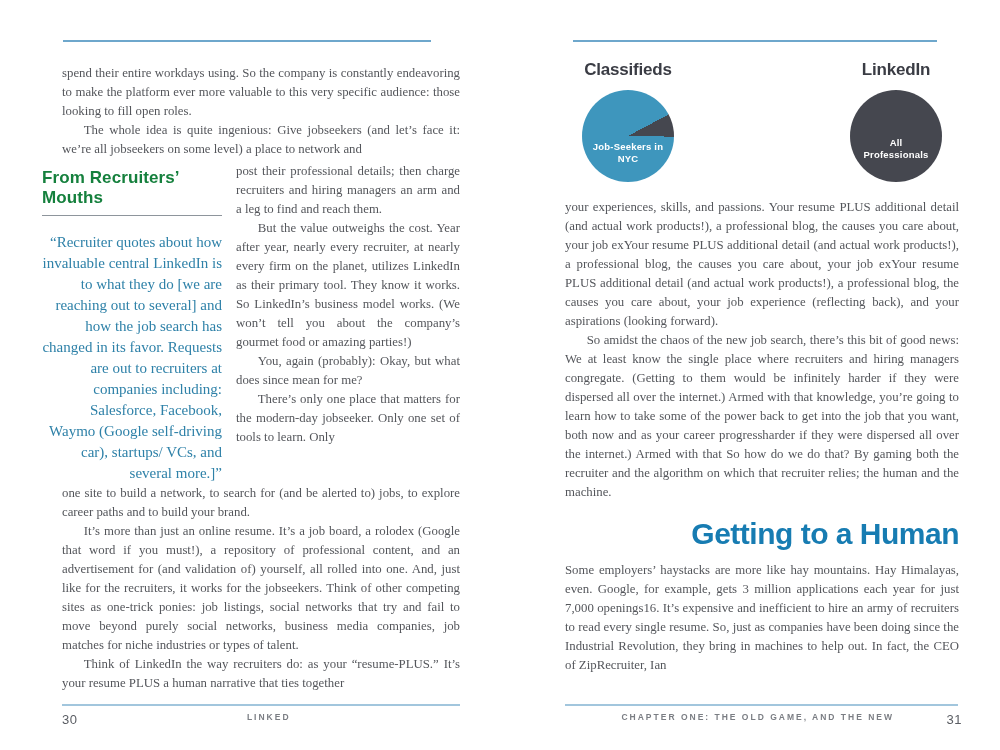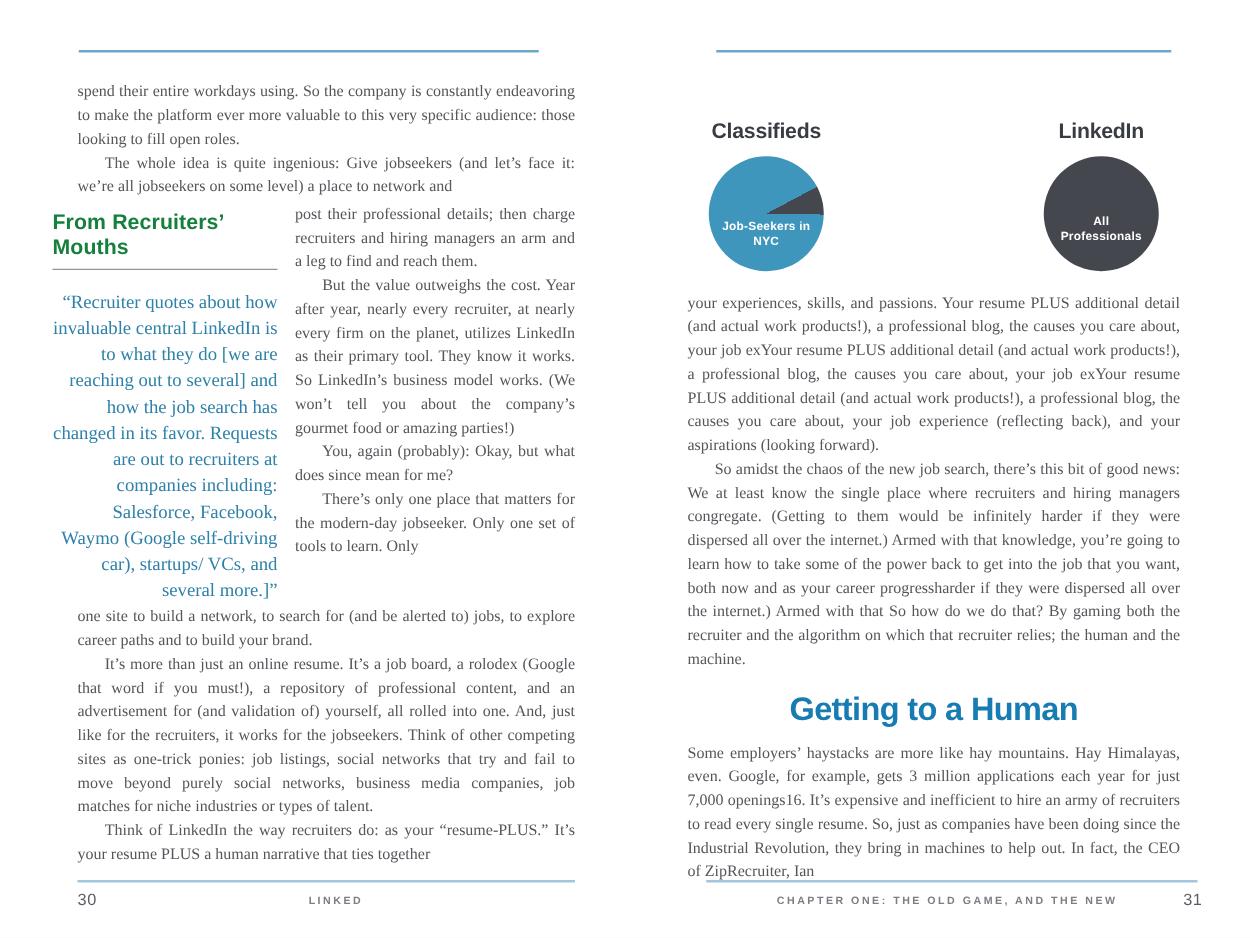--- a/index.html
+++ b/index.html
@@ -41,21 +41,21 @@
     padding:0 14px 7px 0;
   }
   .pull-quote {
     margin-top:16px;
     font-size:15px; line-height:21px;
     color:#2e81a8; text-align:right;
   }
   .wrap-col { flex:1; margin-left:14px; }
 
   
-  .right-page { position:absolute; left:550px; top:60px; width:394px;margin-top:35px; }
+  .right-page { position:absolute; left:565px; top:60px; width:394px; }
   .charts-row { display:flex; justify-content:space-between; }
   .chart-group { width:126px; text-align:center; }
   .chart-title {
     font-family:"Liberation Sans", sans-serif;
     font-weight:bold; font-size:17px; color:#3a3c44;
     letter-spacing:-0.2px; margin:0 0 10px 0;
   }
   .pie {
     position:relative;
     width:92px; height:92px; border-radius:50%;
@@ -68,28 +68,28 @@
     font-weight:bold; font-size:9.5px; line-height:12px;
     letter-spacing:0.2px; text-align:center;
   }
   .pie-label.pos-0 { top:55%; }
   .pie-label.pos-1 { top:56%; }
   .pie-label.pos-2 { top:51%; }
   .rp-text { margin-top:16px; }
   .section-heading {
     margin:15px 0 10px 0;
     font-family:"Liberation Sans", sans-serif;
-    font-weight:bold; font-size:26px; color:#177cb2;
-    letter-spacing:-0.5px; text-align:center;
+    font-weight:bold; font-size:30px; color:#177cb2;
+    letter-spacing:-0.5px; text-align:right;
   }
 
   
   .footer {
     position:absolute; top:712px;
-    display:flex; align-items:center;
+    display:flex; align-items:flex-start;
     font-family:"Liberation Sans", sans-serif;
   }
   .footer.left  { left:62px;  width:398px; }
   .footer.right { left:569px; width:393px; }
   .page-num { font-size:13px; color:#5a5d63; letter-spacing:0.5px; }
   .running-title {
     flex:1; text-align:center;
     font-size:8.5px; color:#7b7e84; letter-spacing:2px;font-weight:bold;
   }
 </style>

